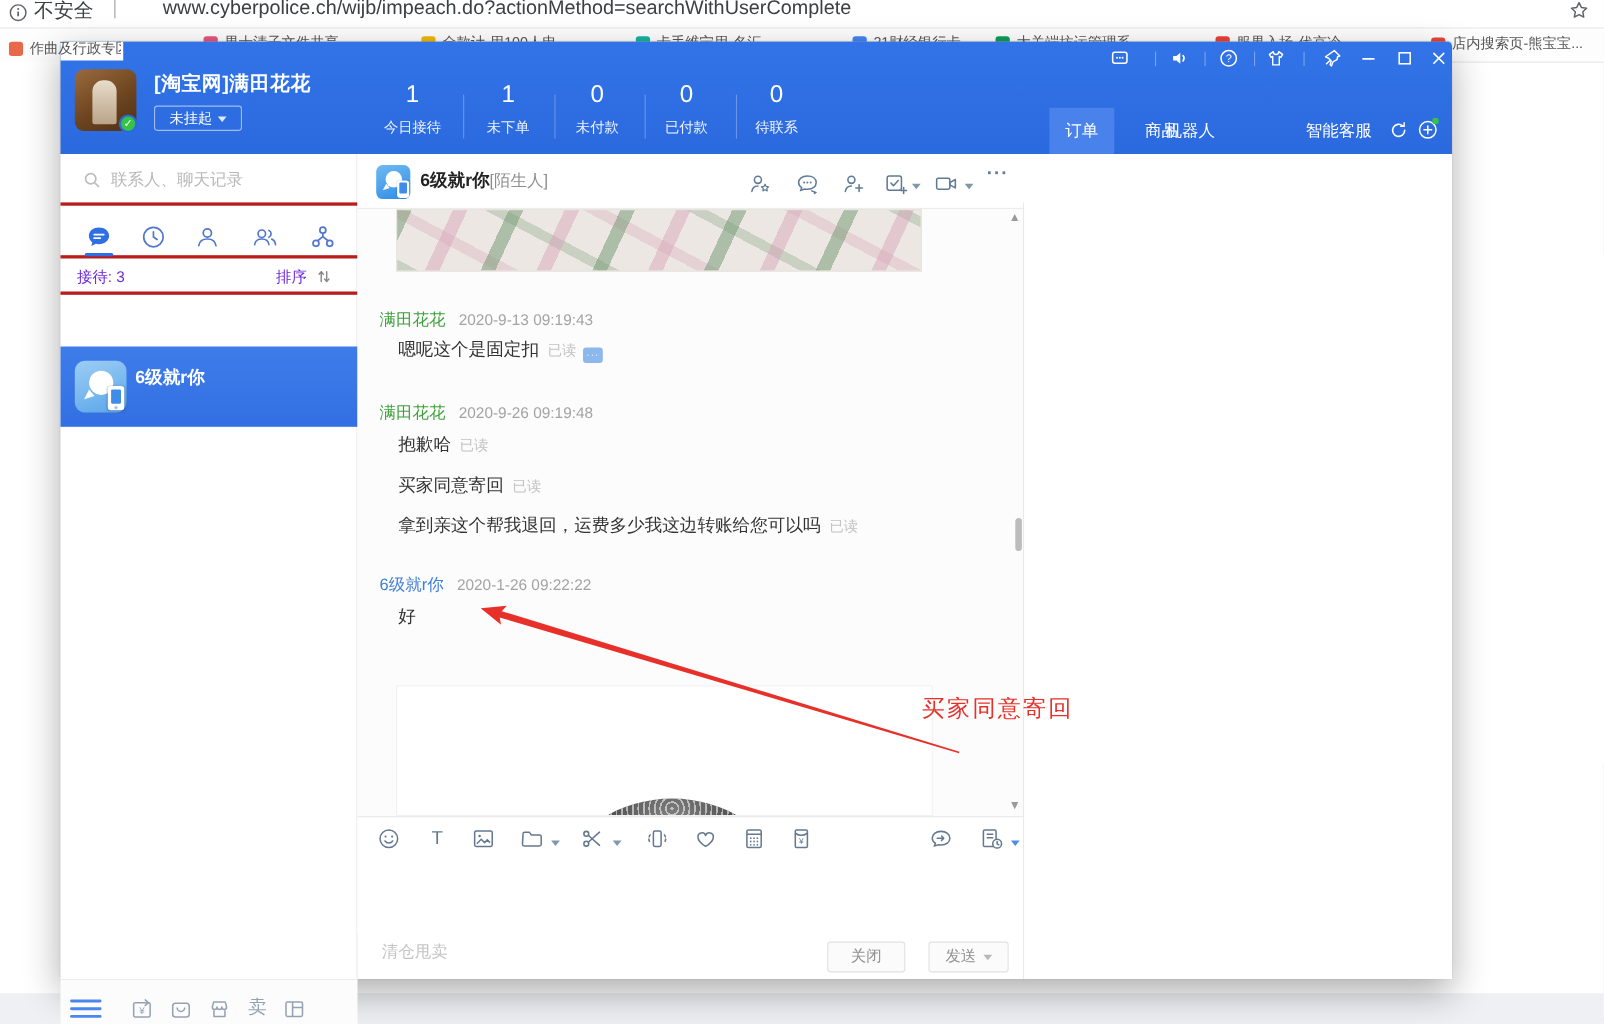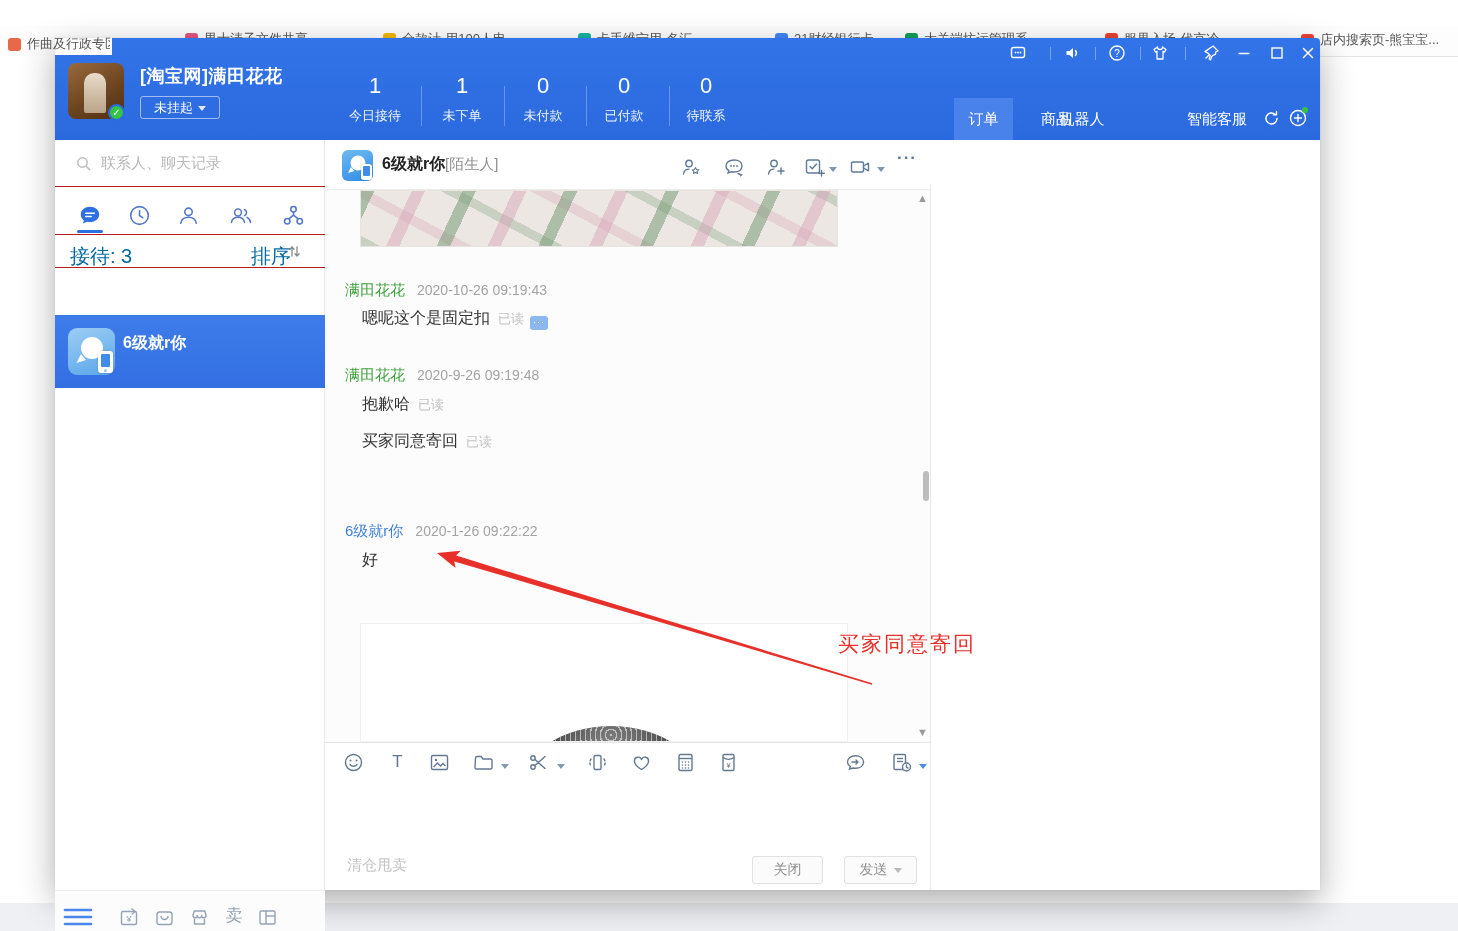--- a/index.html
+++ b/index.html
@@ -37,25 +37,25 @@
 .stat-sep{position:absolute;top:48px;width:1px;height:40px;background:rgba(255,255,255,.28)}
 .ptab{position:absolute;top:60px;height:42px;display:flex;align-items:center;justify-content:center;
   color:#fff;font-size:15px;cursor:pointer}
 .ptab.active{background:#4a82ec}
 .subbar{position:absolute;left:875px;top:102px;width:390px;height:44px;background:#f7f8f9;border-bottom:1px solid #e6e6e6;border-left:1px solid #e9e9e9}
 .subtab{position:absolute;top:0;height:44px;display:flex;align-items:center;justify-content:center;font-size:15px;color:#555;cursor:pointer}
 .subtab.active{background:#fff;color:#2e86f2;border-left:1px solid #e6e6e6;border-right:1px solid #e6e6e6}
 .rpanel{position:absolute;left:875px;top:146px;width:390px;height:706px;background:#fff;border-left:1px solid #e9e9e9}
 
 .sidebar{position:absolute;left:0;top:102px;width:270px;height:750px;background:#fff;border-right:1px solid #e9e9e9}
-.srow{position:absolute;left:0;width:270px;border-bottom:1px solid #b91c1c}
+.srow{position:absolute;left:0;width:270px;border-bottom:3px solid #b91c1c}
 .placeholder{color:#b8b8b8;font-size:15px}
 .stab{position:absolute;top:16px;width:26px;height:26px;color:#5377cc;cursor:pointer}
 .stab-underline{position:absolute;left:22px;top:43px;width:26px;height:3px;background:#2f6fe4;border-radius:2px}
-.meta{font-size:20px;color:#0369a1}
+.meta{font-size:14px;color:#6d28d9}
 .contact{position:absolute;left:0;width:270px;cursor:pointer}
 .contact .nm{font-size:15px;color:#333}
 .contact.sel{background:linear-gradient(180deg,#3e7cea,#336fe2)}
 .contact.sel .nm{color:#fff;font-size:16px;font-weight:bold}
 .ww-avatar{position:absolute;border-radius:6px;background:linear-gradient(160deg,#6fb9f2,#2f8de4)}
 .ww-avatar svg{display:block}
 .phone-badge{position:absolute;width:15px;height:22px;background:#fff;border-radius:3px;box-shadow:0 0 2px rgba(0,0,0,.25)}
 .phone-badge i{position:absolute;left:3px;top:3px;width:9px;height:13px;background:#3f8de8;border-radius:1px}
 .phone-badge b{position:absolute;left:6px;bottom:1px;width:3px;height:3px;border-radius:50%;background:#9fc5ef}
 .btoolbar{position:absolute;left:0;top:750px;width:270px;height:54px;border-top:1px solid #ededed;background:#fcfcfd}
@@ -98,20 +98,33 @@
 .caret.b{border-top-color:#4d8be8}
 .caret.g{border-top-color:#b9b9b9}
 .tglyph{font-size:17px;color:#64798f;line-height:21px;text-align:center;width:100%;display:block}
 .arrow-svg{position:absolute;left:0;top:0;width:1265px;height:852px;z-index:5;pointer-events:none}
 </style>
 </head>
 <body>
 
 <div id="screen">
 
+  <div class="addrbar">
+    <svg class="abs" style="left:8px;top:3px" width="17" height="17" viewBox="0 0 18 18">
+      <circle cx="9" cy="9" r="7.5" fill="none" stroke="#5f6368" stroke-width="1.4"></circle>
+      <line x1="9" y1="8" x2="9" y2="12.5" stroke="#5f6368" stroke-width="1.6"></line>
+      <circle cx="9" cy="5.5" r="1" fill="#5f6368"></circle>
+    </svg>
+    <span class="addrtext" style="left:31px">不安全</span>
+    <span class="addrtext" style="left:102px;color:#bbb">|</span>
+    <span class="addrtext" style="left:148px">www.cyberpolice.ch/wijb/impeach.do?actionMethod=searchWithUserComplete</span>
+    <svg class="abs" style="left:1426px;top:0" width="19" height="19" viewBox="0 0 20 20">
+      <path d="M10 2.5l2.2 4.6 5 .7-3.6 3.5.9 5-4.5-2.4-4.5 2.4.9-5L2.8 7.8l5-.7z" fill="none" stroke="#5f6368" stroke-width="1.4" stroke-linejoin="round"></path>
+    </svg>
+  </div>
 
   <div class="bookbar">
     <div class="bm" style="left:185px;top:4px">
       <span class="fav f1"></span>
       <span>男士清子文件共享</span>
     </div>
     <div class="bm" style="left:383px;top:4px">
       <span class="fav f2"></span>
       <span>全款计·用100人电</span>
     </div>
@@ -433,34 +446,37 @@
       <span class="abs caret" style="left:552px;top:22px;border-top-color:#8097ad"></span>
       <div class="hicon" style="left:572px;top:8px">
         <span style="font-size:17px;font-weight:bold;color:#5f7a96;letter-spacing:1px">···</span>
       </div>
     </div>
 
     <div class="msgarea">
       <div class="plaid"></div>
 
       <div class="mname" style="top:91px">
-        <span class="who-green">满田花花</span><span class="tm">2020-10-26 09:19:43</span>
+        <span class="who-green">满田花花</span><span class="tm">2020-9-13 09:19:43</span>
       </div>
       <div class="mline" style="top:118px">
         <span>嗯呢这个是固定扣</span><span class="read">已读</span><span class="ctx-icon">···</span>
       </div>
 
       <div class="mname" style="top:176px">
         <span class="who-green">满田花花</span><span class="tm">2020-9-26 09:19:48</span>
       </div>
       <div class="mline" style="top:204px">
         <span>抱歉哈</span><span class="read">已读</span>
       </div>
       <div class="mline" style="top:241px">
         <span>买家同意寄回</span><span class="read">已读</span>
+      </div>
+      <div class="mline" style="top:278px">
+        <span>拿到亲这个帮我退回，运费多少我这边转账给您可以吗</span><span class="read">已读</span>
       </div>
 
       <div class="mname" style="top:332px">
         <span class="who-blue">6级就r你</span><span class="tm">2020-1-26 09:22:22</span>
       </div>
       <div class="mline" style="top:360px">
         <span>好</span>
       </div>
 
       <div class="img2">

